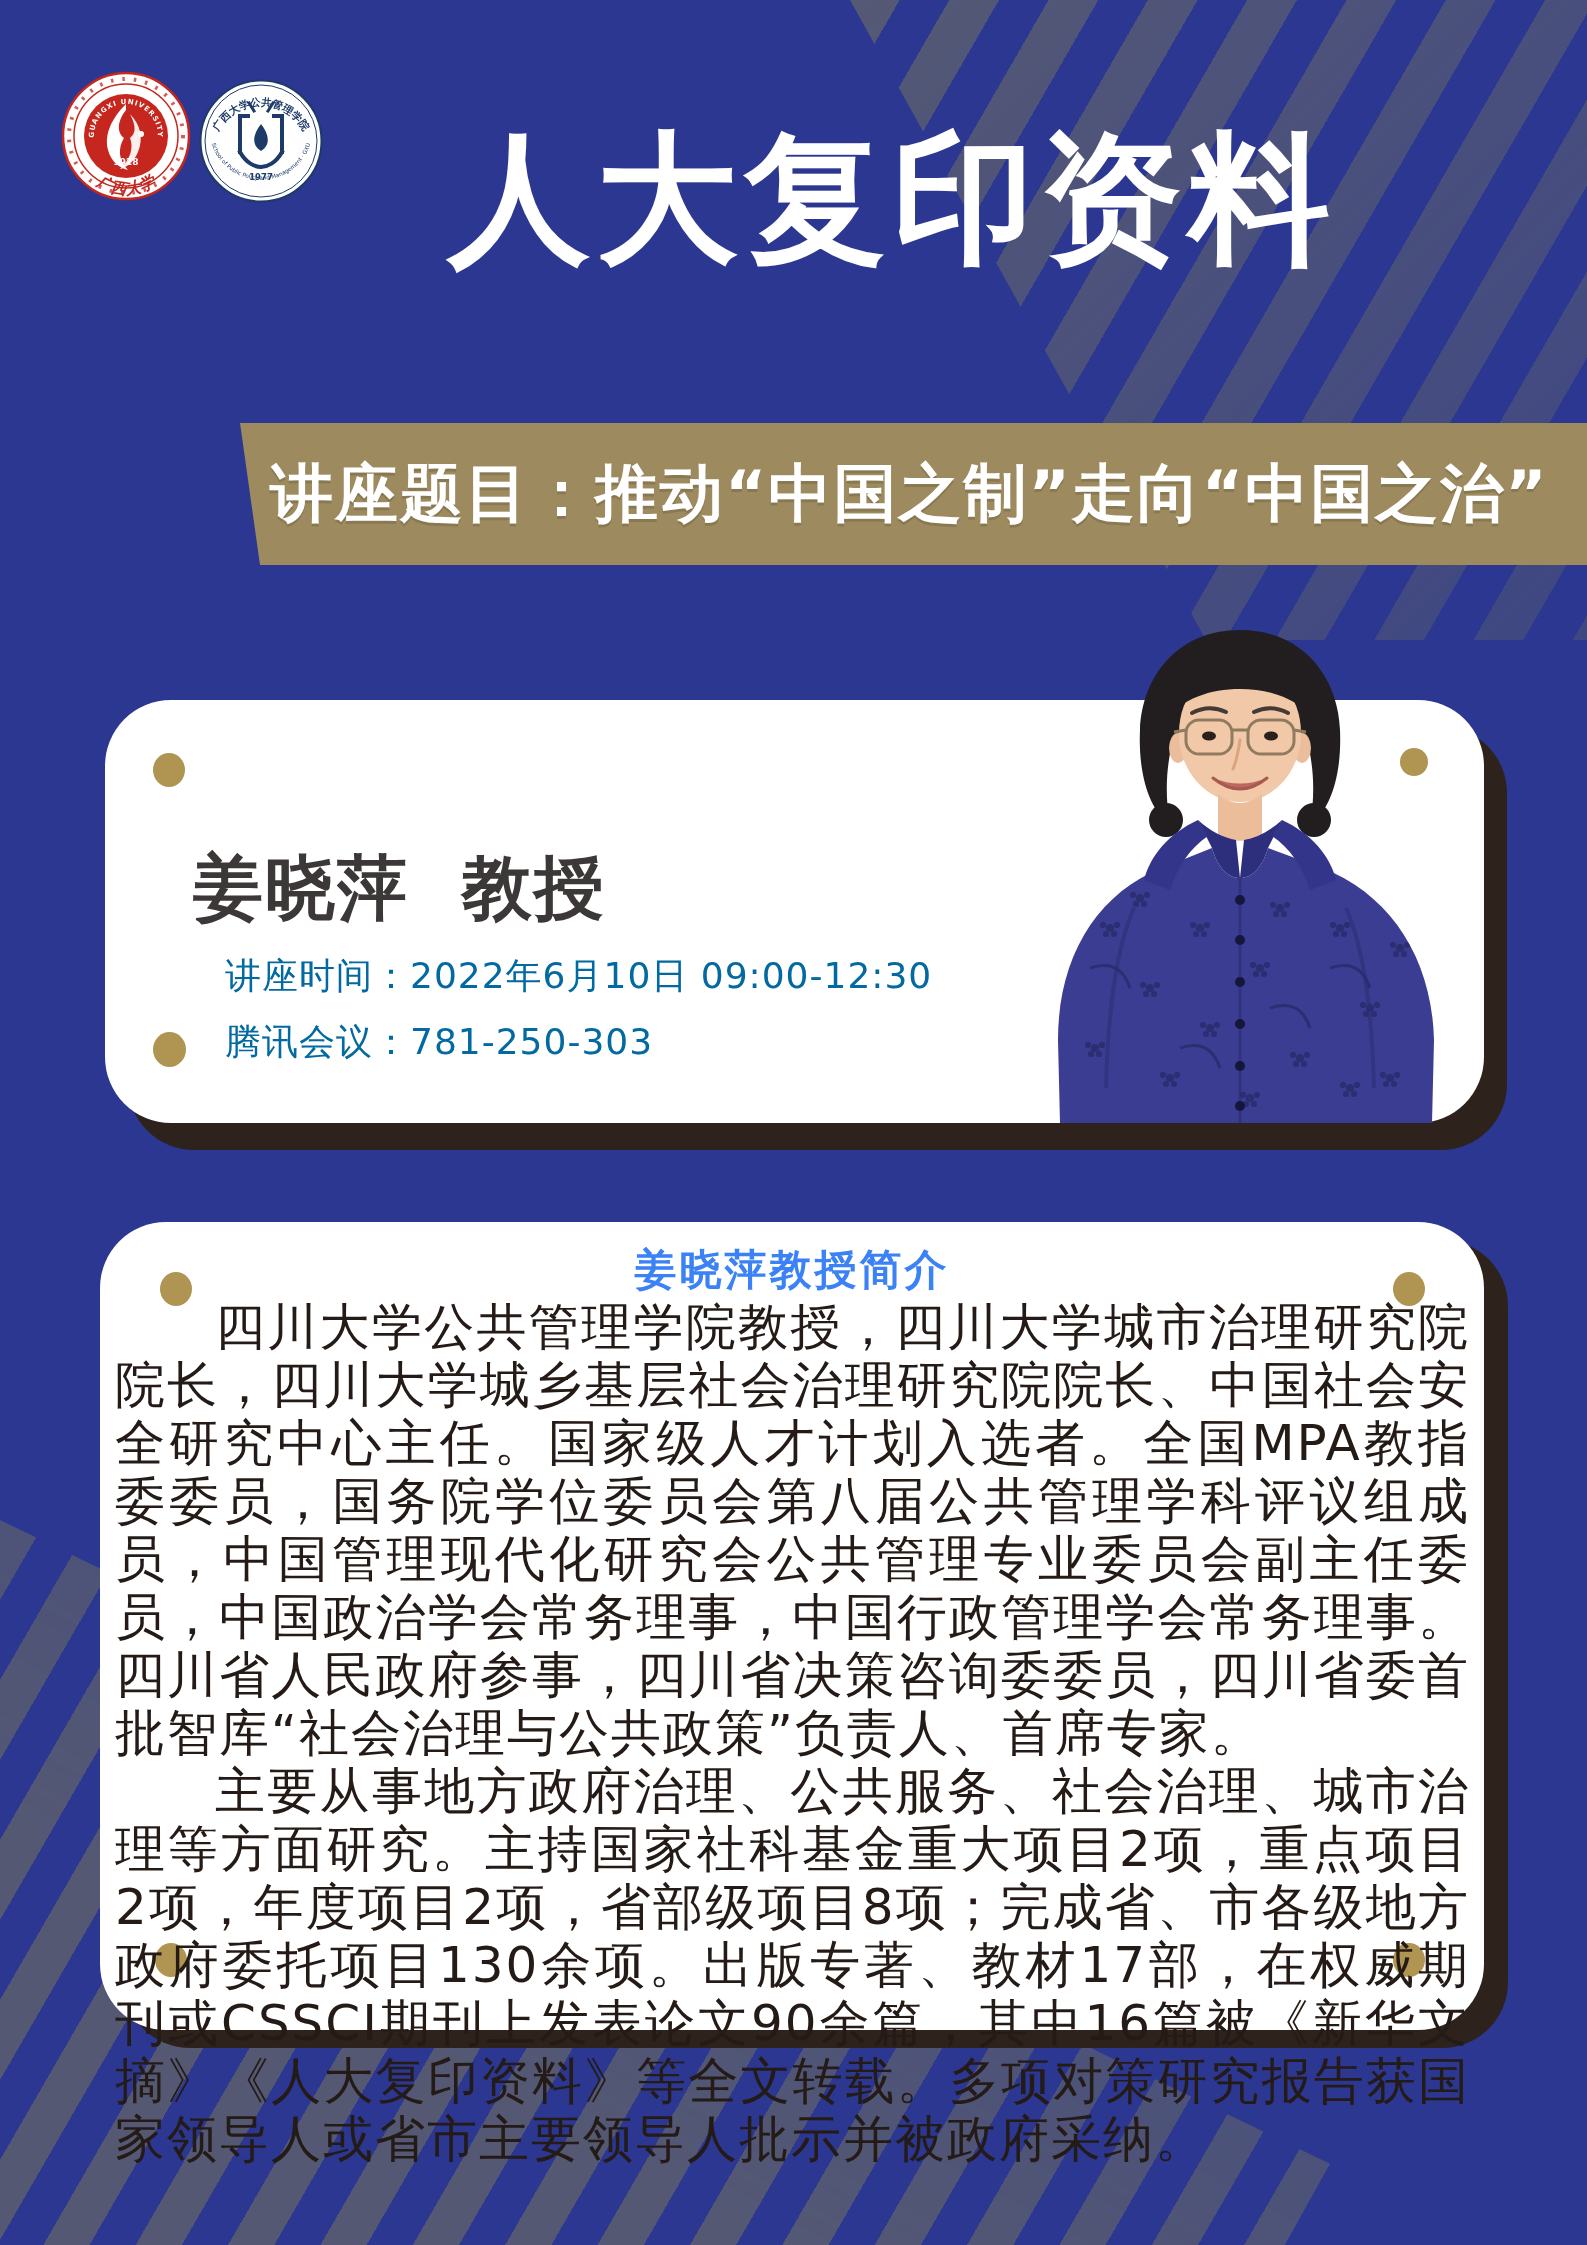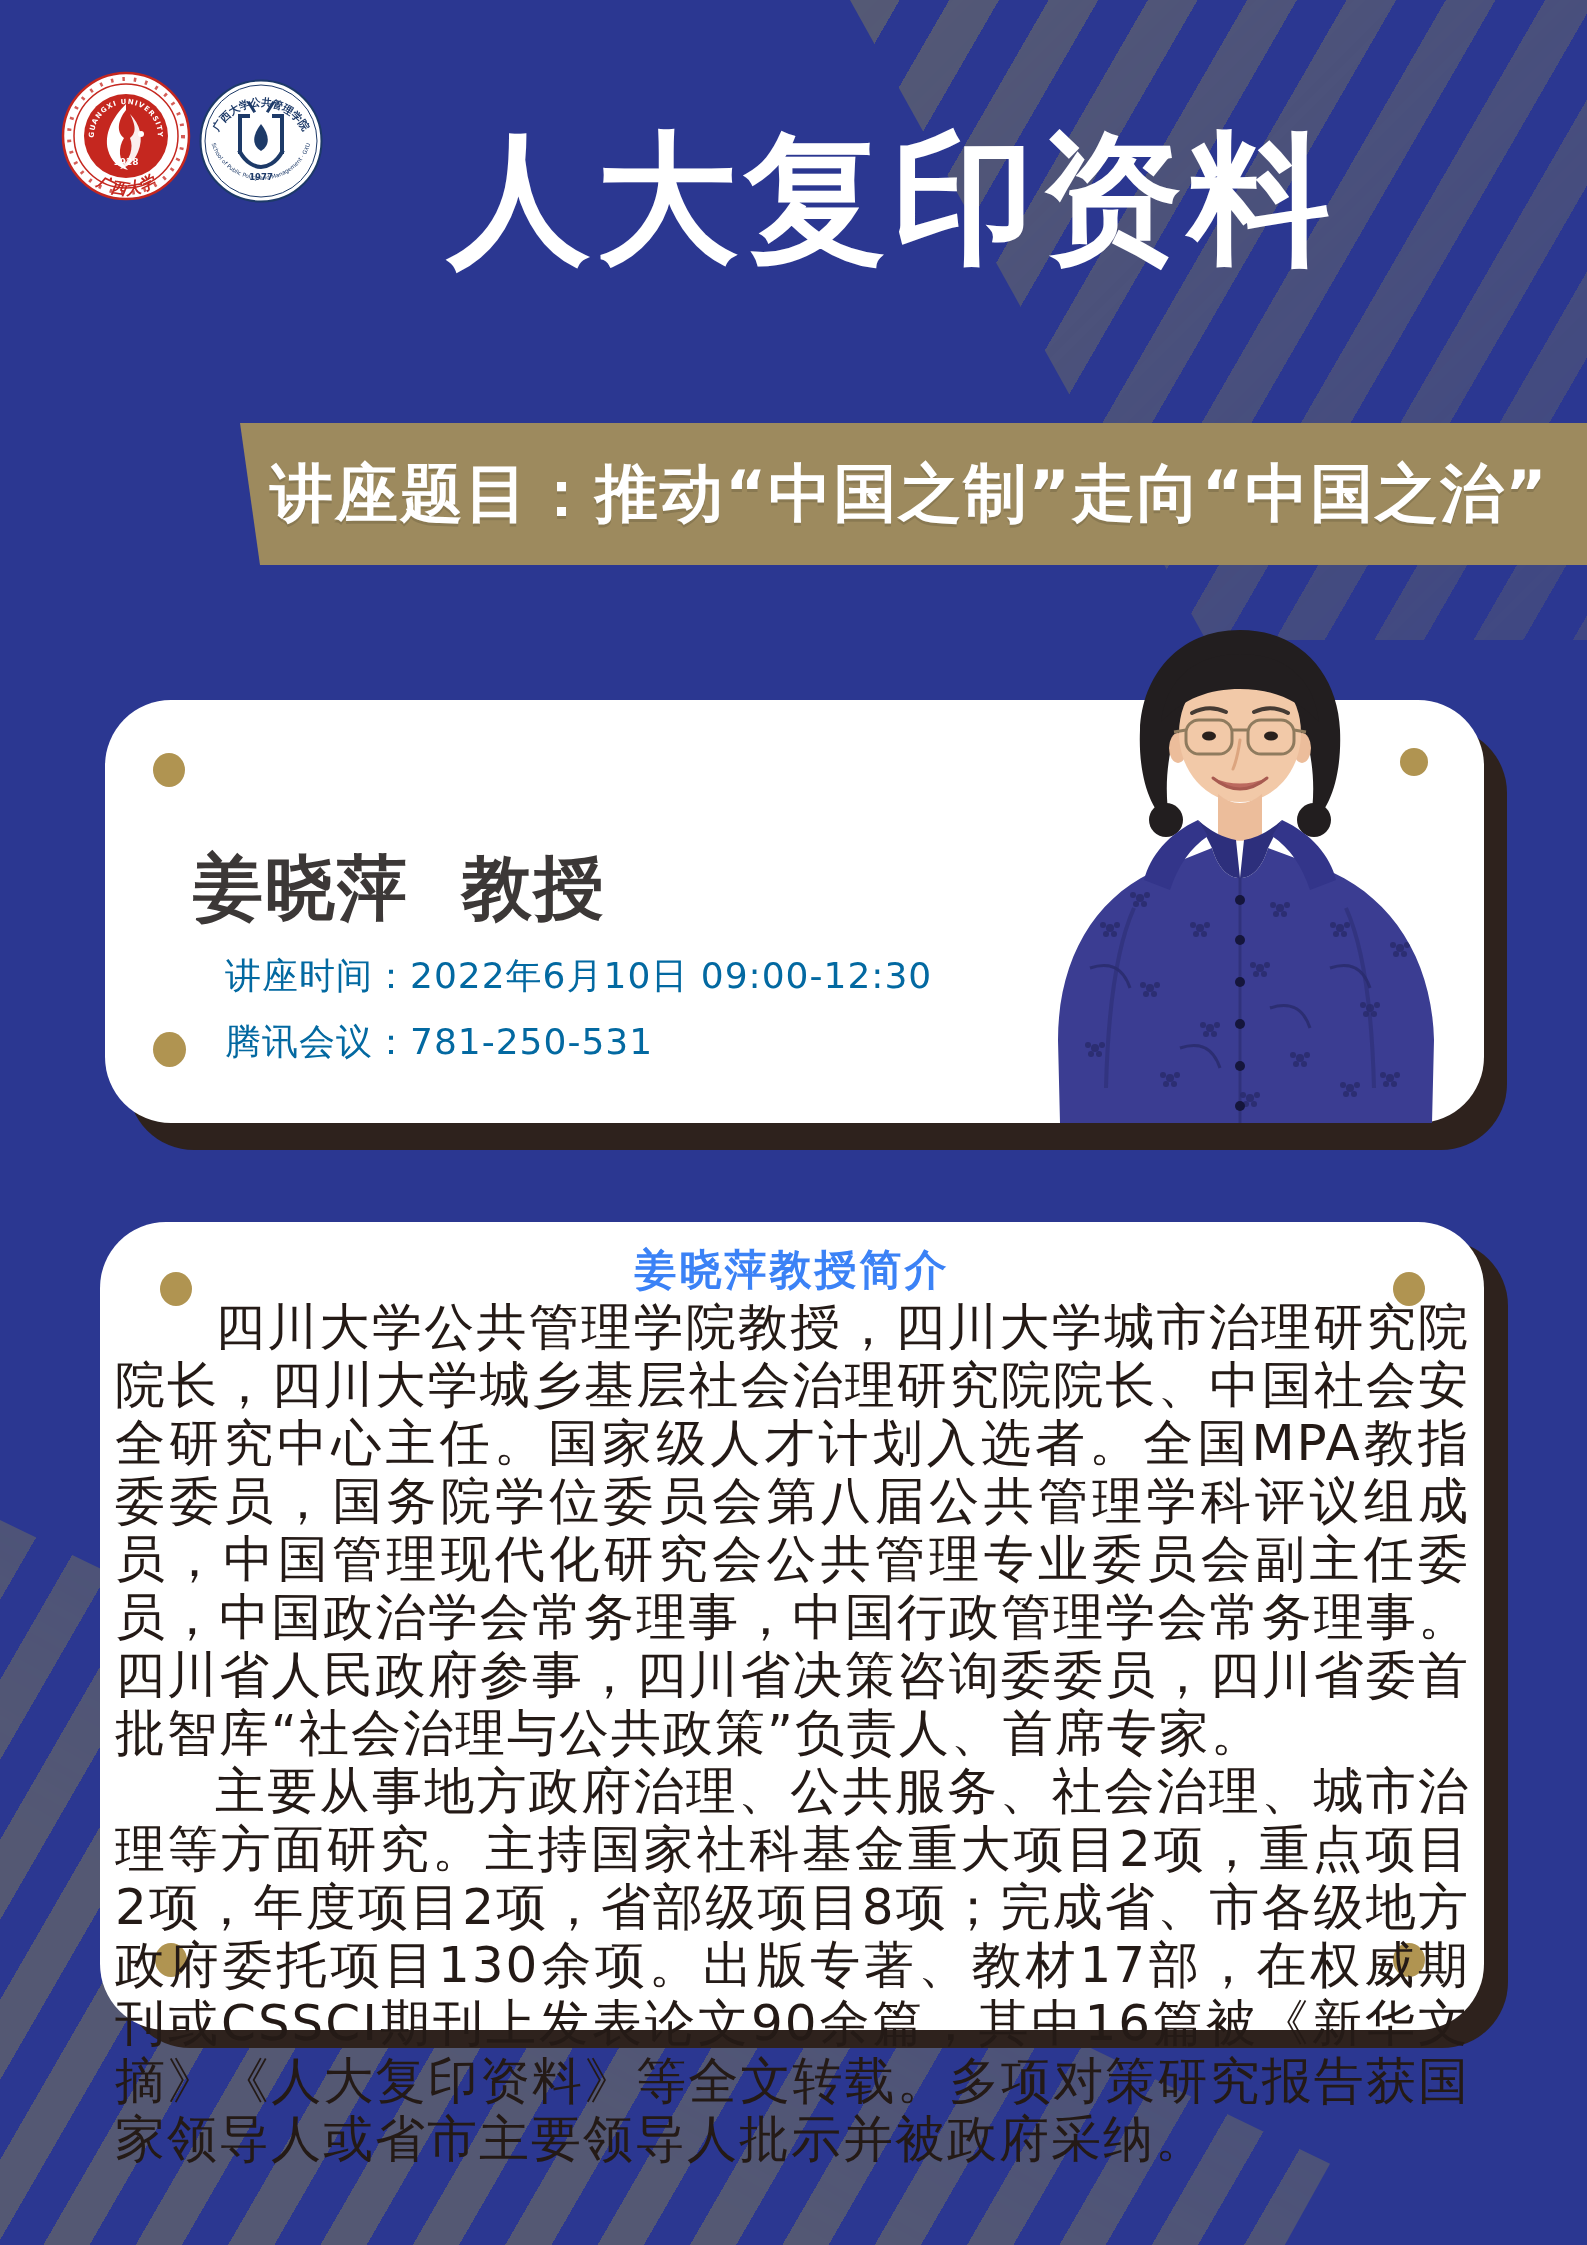--- a/index.html
+++ b/index.html
@@ -144,21 +144,21 @@
 <div class="abs banner">
   <span>讲座题目：推动“中国之制”走向“中国之治”</span>
 </div>
 
 <section class="card speaker-card">
   <div class="gold-dot" style="left:48px;top:53px;width:32px;height:34px;"></div>
   <div class="gold-dot" style="left:48px;top:332px;width:33px;height:35px;"></div>
   <div class="gold-dot" style="left:1295px;top:48px;width:28px;height:28px;"></div>
   <div class="speaker-name">姜晓萍  教授</div>
   <div class="info-line info-time">讲座时间：2022年6月10日 09:00-12:30</div>
-  <div class="info-line info-meeting">腾讯会议：781-250-531</div>
+  <div class="info-line info-meeting">腾讯会议：781-250-303</div>
 </section>
 
 <svg class="abs photo" viewBox="0 0 400 495">
   <defs>
     <g id="flower" fill="#23255e">
       <circle r="4"></circle>
         <circle cx="7" cy="-3" r="3"></circle>
         <circle cx="-7" cy="-3" r="3"></circle>
       <circle cx="4" cy="6" r="3"></circle>
         <circle cx="-4" cy="6" r="3"></circle>

